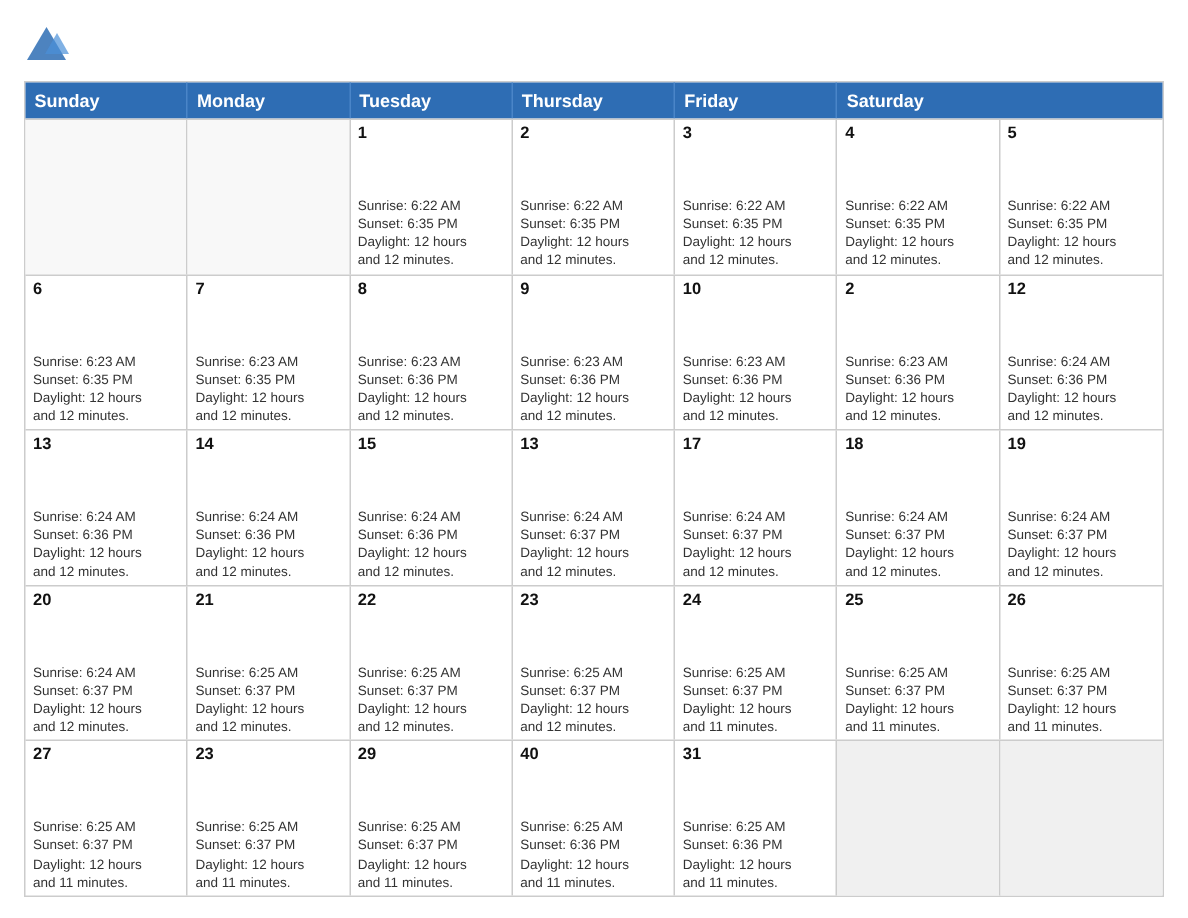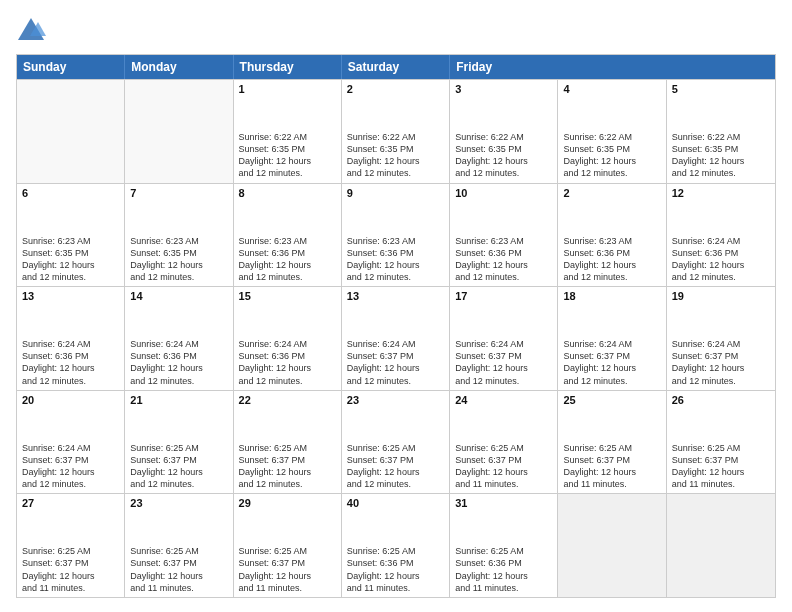--- a/index.html
+++ b/index.html
@@ -128,23 +128,24 @@
     <div class="title-block">
       <div class="month-title"></div>
       <div class="subtitle"></div>
     </div>
   </div>
 
   <div class="calendar">
     <div class="cal-header">
     <div class="cal-header-cell">Sunday</div>
         <div class="cal-header-cell">Monday</div>
+        <div class="cal-header-cell">Tuesday</div>
         <div class="cal-header-cell">Thursday</div>
+        <div class="cal-header-cell">Friday</div>
         <div class="cal-header-cell">Saturday</div>
-        <div class="cal-header-cell">Friday</div>
       </div>
     <div class="cal-body">
     <div class="cal-row">
           <div class="cal-cell empty"></div>
           <div class="cal-cell empty"></div>
           <div class="cal-cell">
             <span class="day-num">1</span>
             <div class="cell-info" style="white-space: pre-line;">Sunrise: 6:22 AM
 Sunset: 6:35 PM
 Daylight: 12 hours

